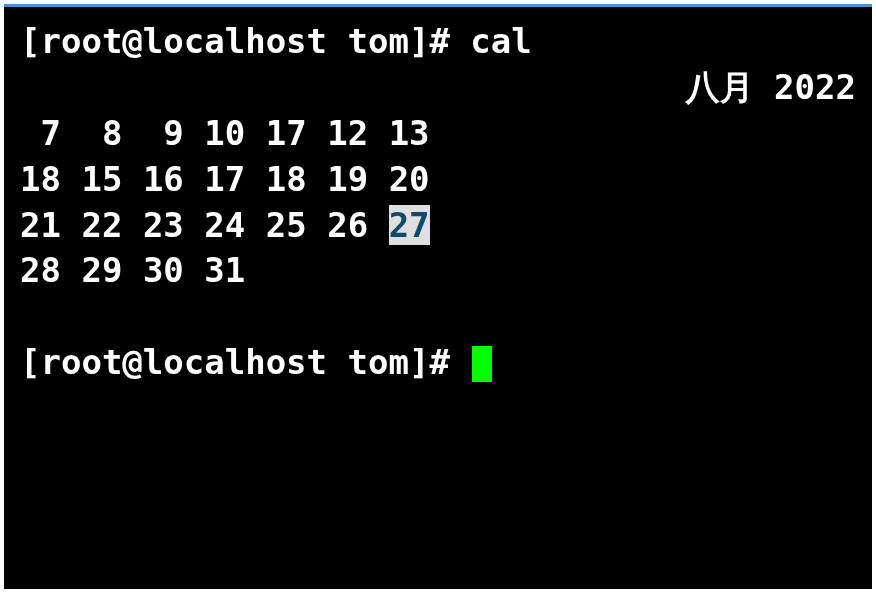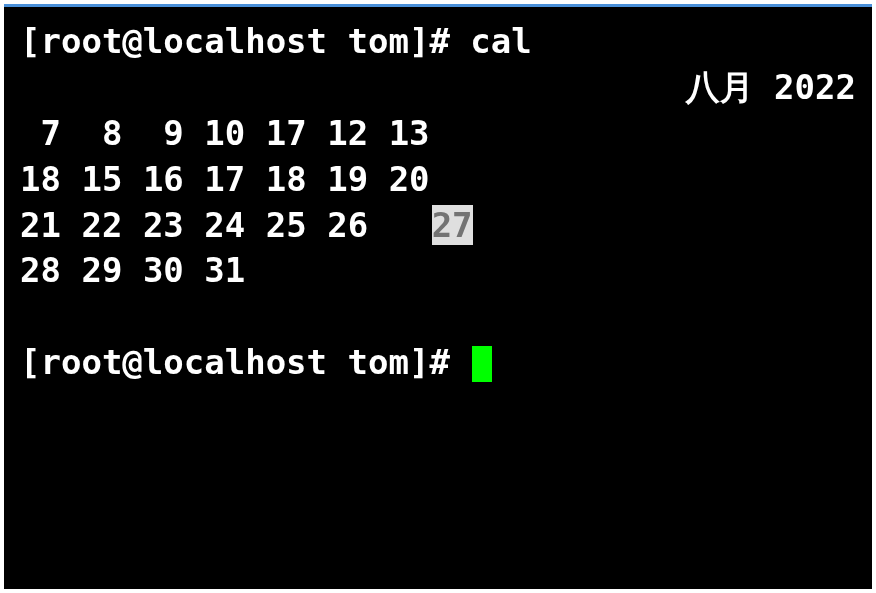--- a/index.html
+++ b/index.html
@@ -36,22 +36,21 @@
       text-align: right;
     }
     .calendar-days-header {
       white-space: pre;
     }
     .calendar-row {
       white-space: pre;
     }
     .today {
       background: #dfdfdf;
-      color: #737373;
-      margin-left: 43px;
+      color: #0c4a6e;
     }
     .cursor {
       display: inline-block;
       width: 20px;
       height: 36px;
       background: #00ff00;
       vertical-align: text-bottom;
       margin-left: 2px;
     }
     .blank-line {

